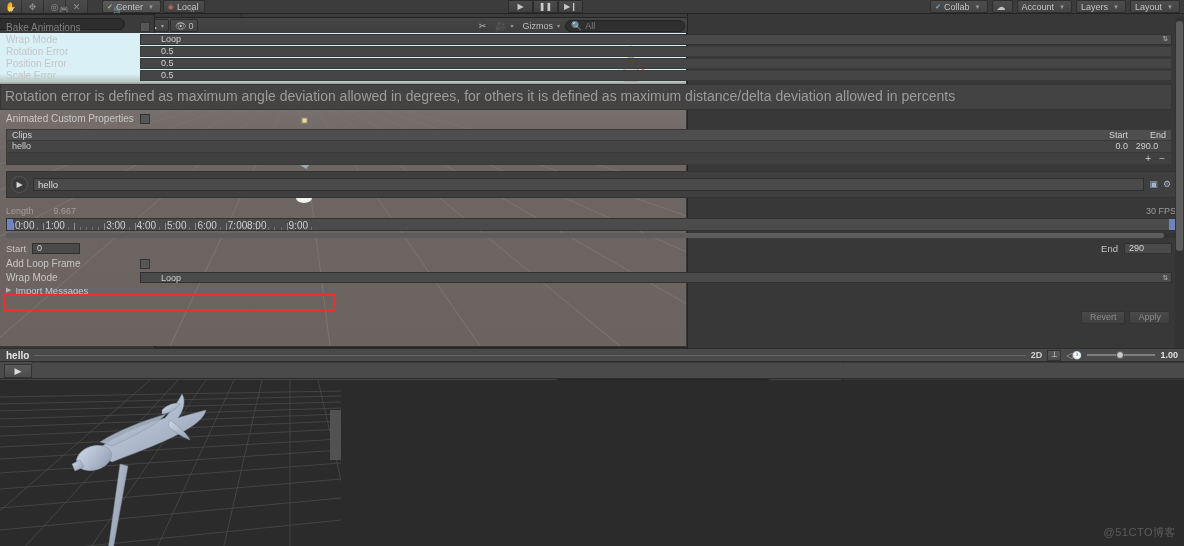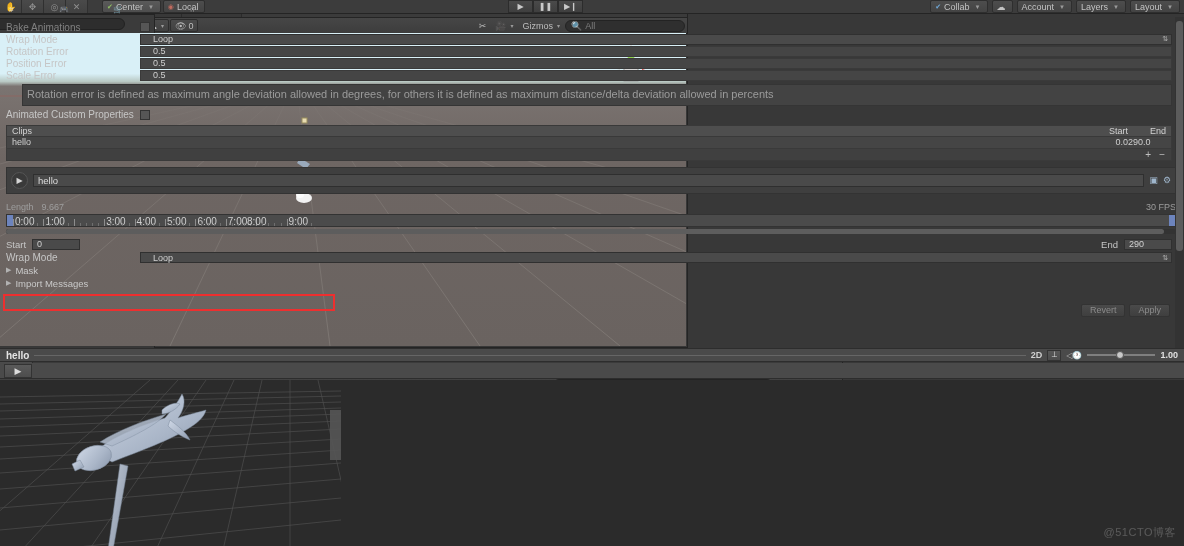--- a/index.html
+++ b/index.html
@@ -159,30 +159,30 @@
                  justify-content: space-between; padding-right:5px; border-bottom:1px solid #2b2b2b;}
   .insp-lockicons { display:flex; align-items:center; gap:4px; color:#9a9a9a; font-size:8px; padding-bottom:2px;}
   #insp-body { position:absolute; left:0; top:17px; right:0; bottom:0; overflow:hidden; }
 
   .insp-row { height: 12px; display:flex; align-items:center; padding-left: 6px; gap: 0; }
   .insp-label { width: 134px; font-size: 10px; color:#c6c6c6; white-space:nowrap; }
   .insp-label.dim { color:#808080; }
   .insp-field {
     flex: 1; height: 11px; margin-right: 12px; background:#4a4a4a;
     border:1px solid #303030; display:flex; align-items:center;
-    padding: 0 12px; font-size: 9px; color:#cfcfcf; position:relative;
+    padding: 0 20px; font-size: 9px; color:#cfcfcf; position:relative;
   }
   .insp-field.plain { background:#454545; border:1px solid #3a3a3a; }
   .insp-field .dd-caret { position:absolute; right:3px; font-size:7px; color:#b0b0b0; }
   .insp-check {
     width: 10px; height: 10px; background:#565656; border:1px solid #333;
   }
   .insp-help {
-    margin: 3px 12px 3px 22px; background:#434343; border:1px solid #353535;
-    padding: 3px 4px; font-size: 11px; line-height: 1.25; color:#9b9b9b;
+    margin: 3px 12px 3px 0; background:#434343; border:1px solid #353535;
+    padding: 3px 4px; font-size: 14px; line-height: 1.25; color:#9b9b9b;
   }
   .clips-header {
     margin: 4px 12px 0 6px; height: 12px; background:#4e4e4e; border:1px solid #393939;
     display:flex; align-items:center; padding: 0 5px; font-size:9px; color:#d2d2d2;
   }
   .clips-row {
     margin: 0 12px 0 6px; height: 12px; background:#454545; border:1px solid #3a3a3a; border-top:none;
     display:flex; align-items:center; padding: 0 5px; font-size:9px; color:#cfcfcf;
   }
   .clips-foot {
@@ -200,21 +200,21 @@
     border:1px solid #555; display:flex; align-items:center; justify-content:center;
     color:#d5d5d5; font-size:8px;
   }
   #clip-name-field {
     flex:1; height: 13px; background:#4a4a4a; border:1px solid #2f2f2f;
     display:flex; align-items:center; padding:0 4px; font-size:9.5px; color:#dcdcdc;
   }
   .clip-icn { color:#9fb6cc; font-size:9px; }
 
   #timeline-wrap { margin: 8px 8px 0 6px; }
-  #tl-meta { display:flex; align-items:center; font-size:9px; color:#9d9d9d; gap:8px; }
+  #tl-meta { display:flex; align-items:center; font-size:9px; color:#9d9d9d; gap:20px; }
   #tl-ruler {
     margin-top: 2px; height: 13px; background:#4b4b4b; border:1px solid #333;
     position: relative; overflow: hidden;
   }
   .tick { position:absolute; bottom:0; width:1px; background:#8d8d8d; }
   .tick.major { height: 7px; }
   .tick.minor { height: 3px; background:#6f6f6f; }
   .tlabel { position:absolute; top:1px; font-size:10px; color:#cfcfcf; }
   .tl-handle {
     position:absolute; top:0; width:6px; height:13px; background:#6d84bd;
@@ -614,21 +614,21 @@
       </div>
 
       <div class="clips-header">
         <span class="grow">Clips</span>
         <span style="width:42px;text-align:right">Start</span>
         <span style="width:38px;text-align:right">End</span>
       </div>
       <div class="clips-row">
         <span class="grow">hello</span>
         <span style="width:42px;text-align:right">0.0</span>
-        <span style="width:38px;text-align:left">290.0</span>
+        <span style="width:38px;text-align:center">290.0</span>
       </div>
       <div class="clips-foot">
         <span>+</span>
         <span>−</span>
       </div>
 
       <div id="clip-box">
         <div id="clip-name-row">
           <div id="clip-avatar">▶</div>
           <div id="clip-name-field">
@@ -720,34 +720,34 @@
         <span class="se-box">
             <span>0</span>
           </span>
         <span class="grow"></span>
         <span>End</span>
         <span class="se-box">
             <span>290</span>
           </span>
       </div>
 
+      <div class="insp-row" style="margin-top:4px">
+        <span class="insp-label">Add Loop Frame</span>
+        <span class="insp-check"></span>
+      </div>
 
       <div class="insp-row" style="margin-top:2px">
         <span class="insp-label">Wrap Mode</span>
         <span class="insp-field">
           <span>Loop</span>
           <span class="dd-caret">⇅</span>
         </span>
       </div>
 
       <div id="foldouts">
-          <div class="foldout">
-            <span class="tri">▶</span>
-            <span>Mask</span>
-          </div>
           <div class="foldout">
             <span class="tri">▶</span>
             <span>Import Messages</span>
           </div>
         </div>
 
       <div style="display:flex;justify-content:flex-end;gap:4px;margin:14px 14px 0 0;">
         <div class="btn-ghost">
             <span>Revert</span>
           </div>

